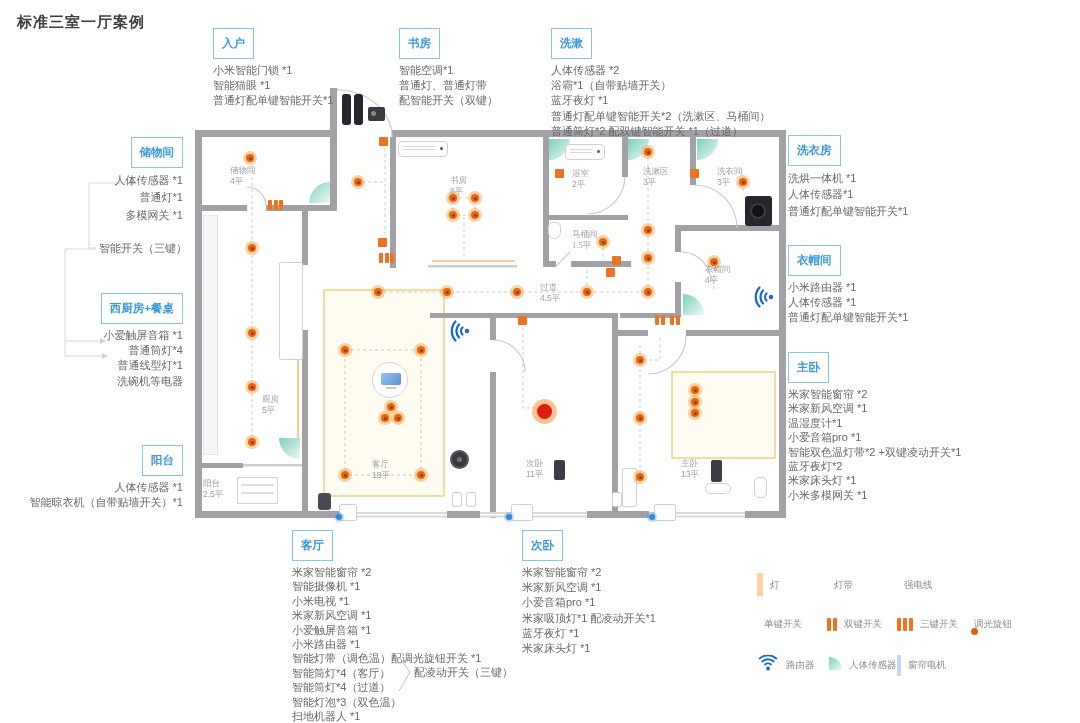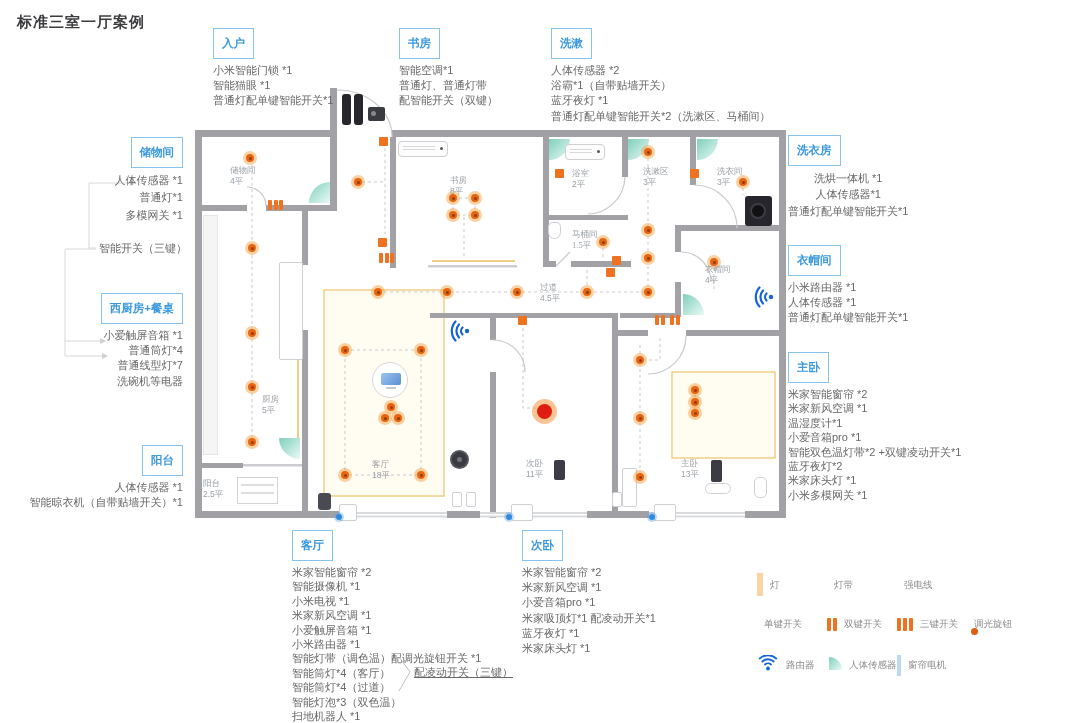--- a/index.html
+++ b/index.html
@@ -8,21 +8,21 @@
   .title{position:absolute;left:17px;top:13px;font-size:15px;font-weight:bold;color:#3d3d3f;letter-spacing:1px;}
   svg.plan{position:absolute;left:0;top:0;z-index:1;}
   
   .lgroup{position:absolute;z-index:5;}
   .lgroup .lbox{display:inline-block;border:1px solid #85c4ec;color:#3b99de;border-radius:0;
       padding:7px 8px;font-size:11.5px;font-weight:bold;line-height:15px;background:#fff;}
   .lb-items{margin-top:4px;}
   .lb-item{font-size:11px;color:#696969;line-height:15.2px;white-space:nowrap;}
   .lgroup.right{text-align:right;}
   .lgroup.lh17 .lb-item{line-height:17.4px;}
-  .lgroup.lh16 .lb-item{line-height:16.4px;text-align:center;}
+  .lgroup.lh16 .lb-item{line-height:16.4px;}
   .lgroup.lh14 .lb-item{line-height:14.4px;}
   .free-note{position:absolute;z-index:5;font-size:11px;color:#696969;white-space:nowrap;}
   
   .room-label{position:absolute;z-index:4;font-size:8.5px;color:#9aa0a6;line-height:10.5px;white-space:nowrap;}
   
   .light{position:absolute;width:8px;height:8px;border-radius:50%;background:#e8650e;z-index:3;
       box-shadow:0 0 0 3px rgba(246,166,74,.5);}
   .light::after{content:"";position:absolute;left:2.5px;top:2.5px;width:3px;height:3px;border-radius:50%;background:#8f3c02;}
   .biglight{position:absolute;width:15px;height:15px;border-radius:50%;background:#e01c10;z-index:3;
       box-shadow:0 0 0 5px rgba(245,150,60,.55);}
@@ -226,36 +226,37 @@
         <div class="lb-item">配智能开关（双键）</div>
       </div>
   </div>
   <div class="lgroup" style="left:551px;top:28px;">
     <span class="lbox">洗漱</span>
     <div class="lb-items">
         <div class="lb-item">人体传感器 *2</div>
         <div class="lb-item">浴霸*1（自带贴墙开关）</div>
         <div class="lb-item">蓝牙夜灯 *1</div>
         <div class="lb-item">普通灯配单键智能开关*2（洗漱区、马桶间）</div>
+        <div class="lb-item">普通筒灯*2 配双键智能开关 *1（过道）</div>
       </div>
   </div>
   <div class="lgroup right lh17" style="left:40px;top:137px;width:143px;">
     <span class="lbox">储物间</span>
     <div class="lb-items">
         <div class="lb-item">人体传感器 *1</div>
         <div class="lb-item">普通灯*1</div>
         <div class="lb-item">多模网关 *1</div>
       </div>
   </div>
   <div class="lgroup right" style="left:20px;top:293px;width:163px;text-align:right;">
     <span class="lbox">西厨房+餐桌</span>
     <div class="lb-items">
         <div class="lb-item">小爱触屏音箱 *1</div>
         <div class="lb-item">普通筒灯*4</div>
-        <div class="lb-item">普通线型灯*7</div>
+        <div class="lb-item">普通线型灯*1</div>
         <div class="lb-item">洗碗机等电器</div>
       </div>
   </div>
   <div class="lgroup right" style="left:20px;top:445px;width:163px;">
     <span class="lbox">阳台</span>
     <div class="lb-items">
         <div class="lb-item">人体传感器 *1</div>
         <div class="lb-item">智能晾衣机（自带贴墙开关）*1</div>
       </div>
   </div>
@@ -310,21 +311,21 @@
         <div class="lb-item">米家智能窗帘 *2</div>
         <div class="lb-item">米家新风空调 *1</div>
         <div class="lb-item">小爱音箱pro *1</div>
         <div class="lb-item">米家吸顶灯*1 配凌动开关*1</div>
         <div class="lb-item">蓝牙夜灯 *1</div>
         <div class="lb-item">米家床头灯 *1</div>
       </div>
   </div>
 
   <div class="free-note" style="left:99px;top:241px;">智能开关（三键）</div>
-  <div class="free-note" style="left:414px;top:665px;text-decoration:underline;">配凌动开关（三键）</div>
+  <div class="free-note" style="left:414px;top:665px;">配凌动开关（三键）</div>
 
   <div id="room-labels">
       <div class="room-label" style="left: 230px; top: 165px;">
         <div>储物间</div>
         <div>4平</div>
       </div>
       <div class="room-label" style="left: 450px; top: 175px;">
         <div>书房</div>
         <div>8平</div>
       </div>

